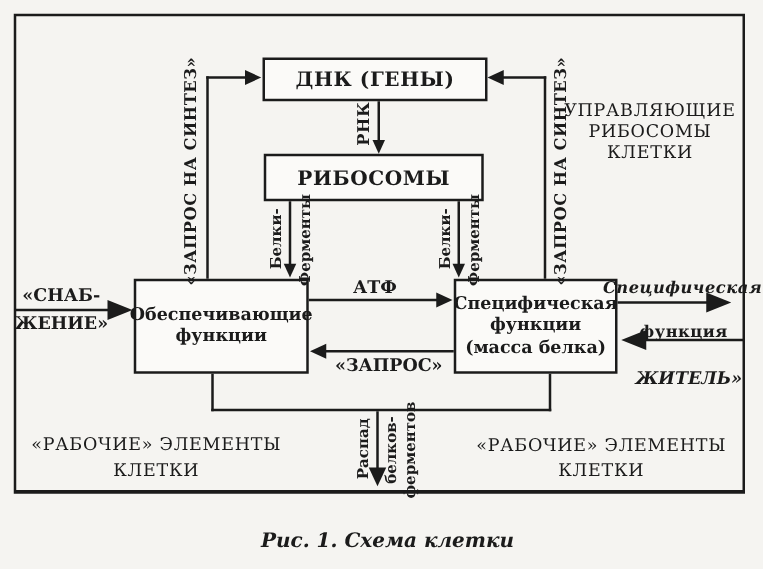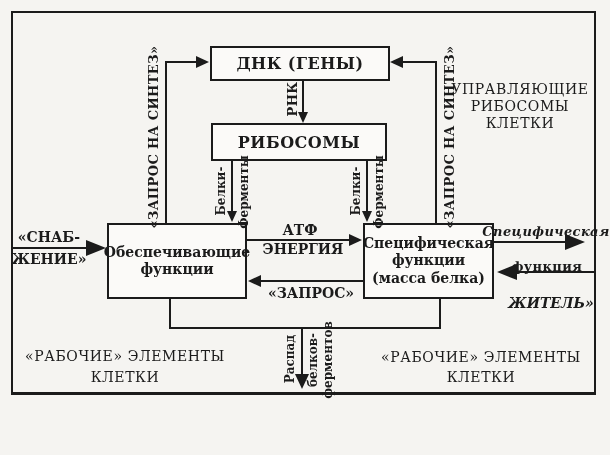--- a/index.html
+++ b/index.html
@@ -71,21 +71,20 @@
   <div class="vtext fs12" style="left:244px; top:192px;">Ферменты</div>
 
   <div class="vline" style="left:366px; top:161px; height:52px;"></div>
   <div class="ah d-sm" style="left:362px; top:211px;"></div>
   <div class="vtext fs12" style="left:356px; top:191px;">Белки-</div>
   <div class="vtext fs12" style="left:379px; top:192px;">Ферменты</div>
 
   <div class="hline" style="left:247px; top:239px; width:103px;"></div>
   <div class="ah r-sm" style="left:349px; top:234px;"></div>
   <div class="hlabel fs14" style="left:300px; top:230px;">АТФ</div>
-  <div class="hlabel fs14" style="left:303px; top:249px;">ЭНЕРГИЯ</div>
 
   <div class="hline" style="left:259px; top:280px; width:104px;"></div>
   <div class="ah l-sm" style="left:248px; top:275px;"></div>
   <div class="hlabel fs14" style="left:311px; top:293px;">«ЗАПРОС»</div>
 
   <div class="hline" style="left:12px; top:247px; width:76px;"></div>
   <div class="ah r-lg" style="left:86px; top:240px;"></div>
   <div class="hlabel fs14" style="left:49px; top:237px;">«СНАБ-</div>
   <div class="hlabel fs14" style="left:49px; top:259px;">ЖЕНИЕ»</div>
 
@@ -115,14 +114,15 @@
   </div>
   <div class="block caps" style="left:125px; top:367px; line-height:21px;">
     <div>«РАБОЧИЕ» ЭЛЕМЕНТЫ</div>
     <div>КЛЕТКИ</div>
   </div>
   <div class="block caps" style="left:481px; top:367px; line-height:20px;">
     <div>«РАБОЧИЕ» ЭЛЕМЕНТЫ</div>
     <div>КЛЕТКИ</div>
   </div>
 
+  <div class="caption" style="left:310px; top:432px;">Рис. 1. Схема клетки</div>
 
 </div>
 
 </body></html>

